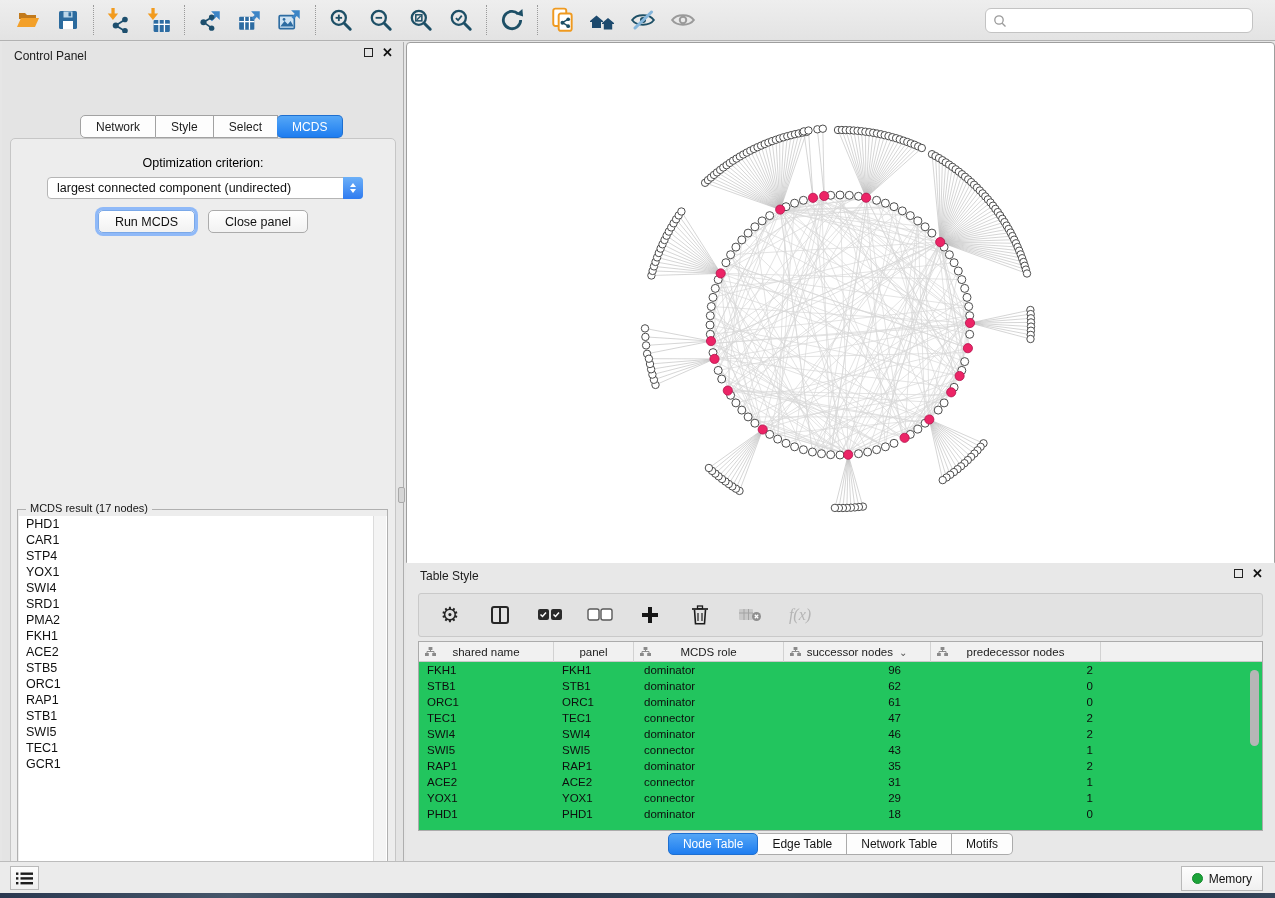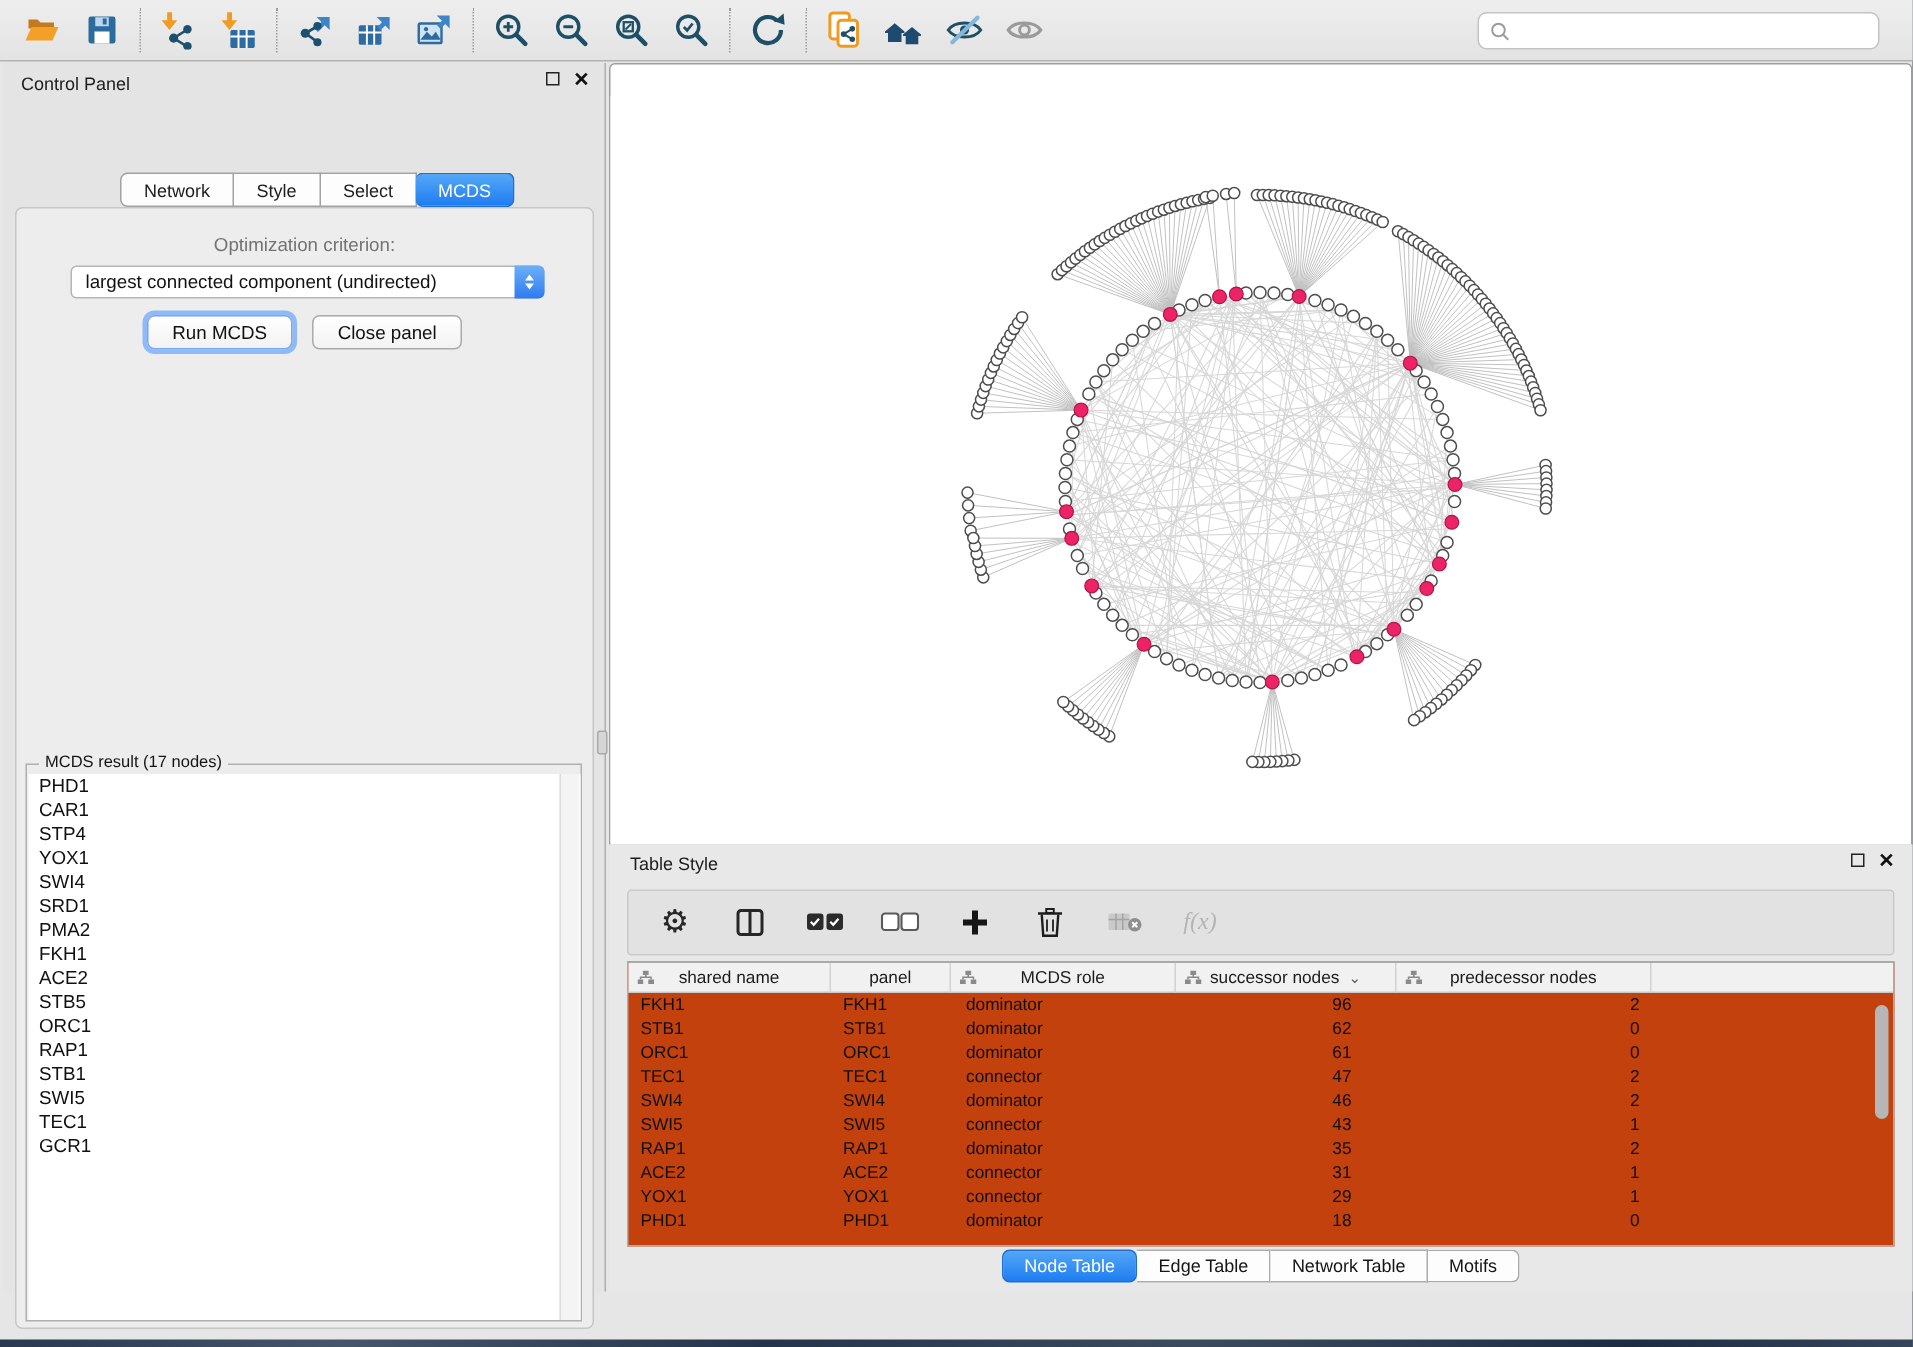--- a/index.html
+++ b/index.html
@@ -37,21 +37,21 @@
     background:#fdfdfd; border:1px solid #a2a2a2; border-left-width:0;
     font-size:12px; color:#1d1d1d; }
   .cp-tab:first-child { border-left-width:1px; border-radius:5px 0 0 5px; }
   .cp-tab:last-child { border-radius:0 5px 5px 0; }
   .cp-tab.active { background:linear-gradient(#55a7f7,#1e7df0); color:#fff; border-color:#1e6fd0;
     border-radius:5px; margin-left:-1px; }
 
   .cp-inner { position:absolute; left:8px; top:96px; width:386px; height:748px;
     background:#ededed; border:1px solid #c6c6c6; border-radius:5px; }
   .opt-label { position:absolute; left:0; top:17px; width:100%; text-align:center;
-    font-size:12.5px; color:#737373; }
+    font-size:12.5px; color:#000000; }
   .criterion { position:absolute; left:36px; top:38px; width:316px; height:22px;
     background:#fff; border:1px solid #b5b5b5; border-radius:4px;
     display:flex; align-items:center; }
   .criterion .val { flex:1; font-size:12.5px; color:#111; padding-left:9px; white-space:nowrap; }
   .stepper { width:20px; height:22px; margin-right:-1px; border-radius:0 4px 4px 0;
     background:linear-gradient(#6cb0f8,#2f7bf0); display:flex; flex-direction:column;
     align-items:center; justify-content:center; gap:2px; }
   .stepper i { width:0; height:0; border-left:3.5px solid transparent; border-right:3.5px solid transparent; display:block;}
   .stepper .up { border-bottom:4px solid #fff; }
   .stepper .dn { border-top:4px solid #fff; }
@@ -93,21 +93,21 @@
   .tp-title { position:absolute; left:14px; top:6px; font-size:12px; color:#1c1c1c; }
   .tp-glyphs { position:absolute; right:12px; top:5px; display:flex; gap:9px; align-items:center; }
   .tp-toolbar { position:absolute; left:12px; top:30px; width:845px; height:44px;
     background:#e2e2e2; border:1px solid #c9c9c9; border-radius:3px;
     display:flex; align-items:center; padding-left:18px; gap:24px; }
   .tico { display:flex; align-items:center; justify-content:center; width:26px; height:26px; }
   .gear-char { font-size:21px; color:#262626; line-height:22px; }
   .fx { font-family:"Liberation Serif", serif; font-style:italic; font-size:16px; color:#b4b4b4; }
 
   .tbl { position:absolute; left:12px; top:78px; width:845px; height:190px;
-    background:#c2410c; border:1px solid #ababab; }
+    background:#22c55e; border:1px solid #ababab; }
   .tbl-head { display:flex; height:20px; background:#f1f1f1; border-bottom:1px solid #c9c9c9; }
   .th { position:relative; height:20px; display:flex; align-items:center; justify-content:center;
     font-size:11.5px; color:#1b1b1b; border-right:1px solid #d2d2d2; }
   .th .map-ico { position:absolute; left:6px; top:5px; }
   .th .sort { margin-left:6px; font-size:10px; color:#555; }
   .tbl-row { display:flex; height:16px; }
   .td { font-size:11.5px; color:#0e0e0e; line-height:16px; white-space:nowrap; overflow:hidden; }
   .td.l { text-align:left; } .td.r { text-align:right; }
   .tbl-scroll { position:absolute; right:2px; top:26px; width:11px; height:160px; }
   .tbl-thumb { position:absolute; left:1px; top:2px; width:9px; height:76px;
@@ -1171,13 +1171,31 @@
     </div>
 
     <div class="tp-tabs" id="tp-tabs">
         <div class="tp-tab active">Node Table</div>
         <div class="tp-tab">Edge Table</div>
         <div class="tp-tab">Network Table</div>
         <div class="tp-tab">Motifs</div>
       </div>
   </div>
 
+  <div class="status-bar">
+    <div class="menu-btn">
+      <svg width="17" height="13" viewBox="0 0 17 13">
+        <g fill="#1c1c1c">
+          <rect x="0" y="0.5" width="2.4" height="2.4"></rect>
+            <rect x="0" y="5.2" width="2.4" height="2.4"></rect>
+            <rect x="0" y="10" width="2.4" height="2.4"></rect>
+          <rect x="4.5" y="0.5" width="12.5" height="2.4"></rect>
+            <rect x="4.5" y="5.2" width="12.5" height="2.4"></rect>
+            <rect x="4.5" y="10" width="12.5" height="2.4"></rect>
+        </g>
+      </svg>
+    </div>
+    <div class="memory-btn">
+      <span class="mem-dot"></span>
+      <span>Memory</span>
+    </div>
+  </div>
 </div>
 
 </body></html>

